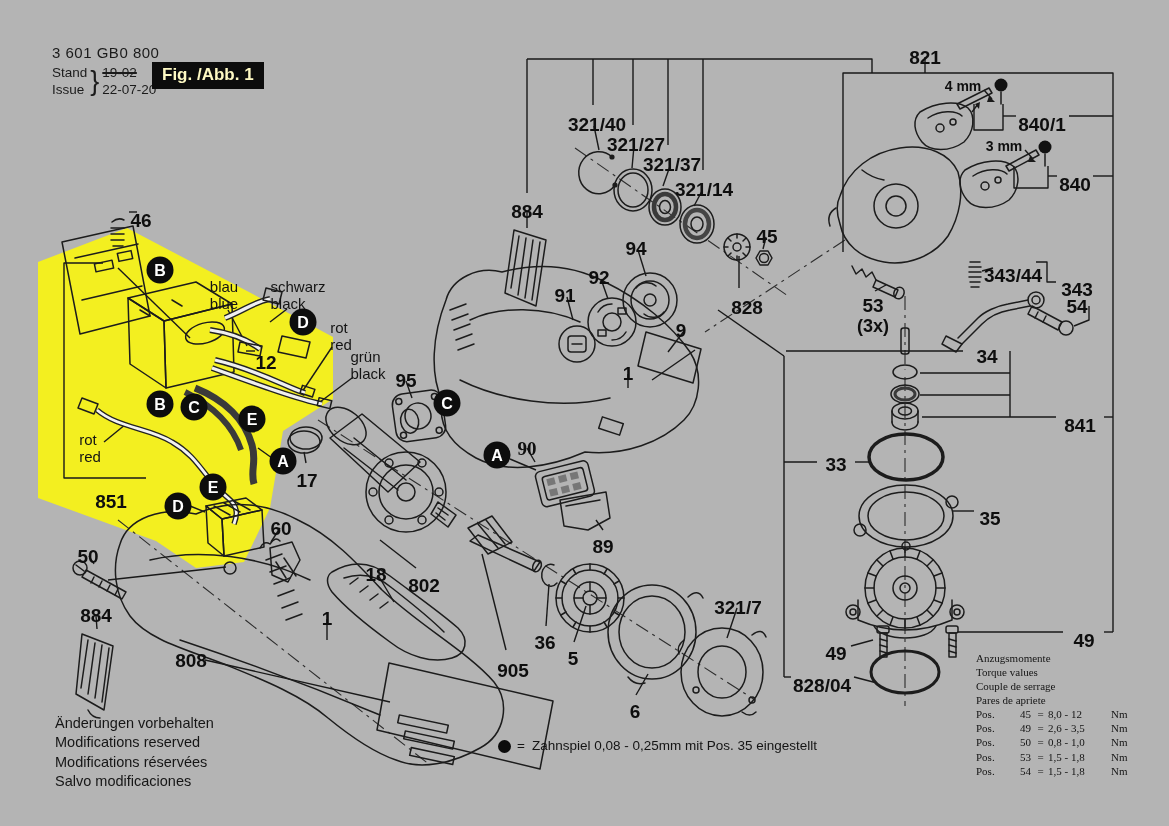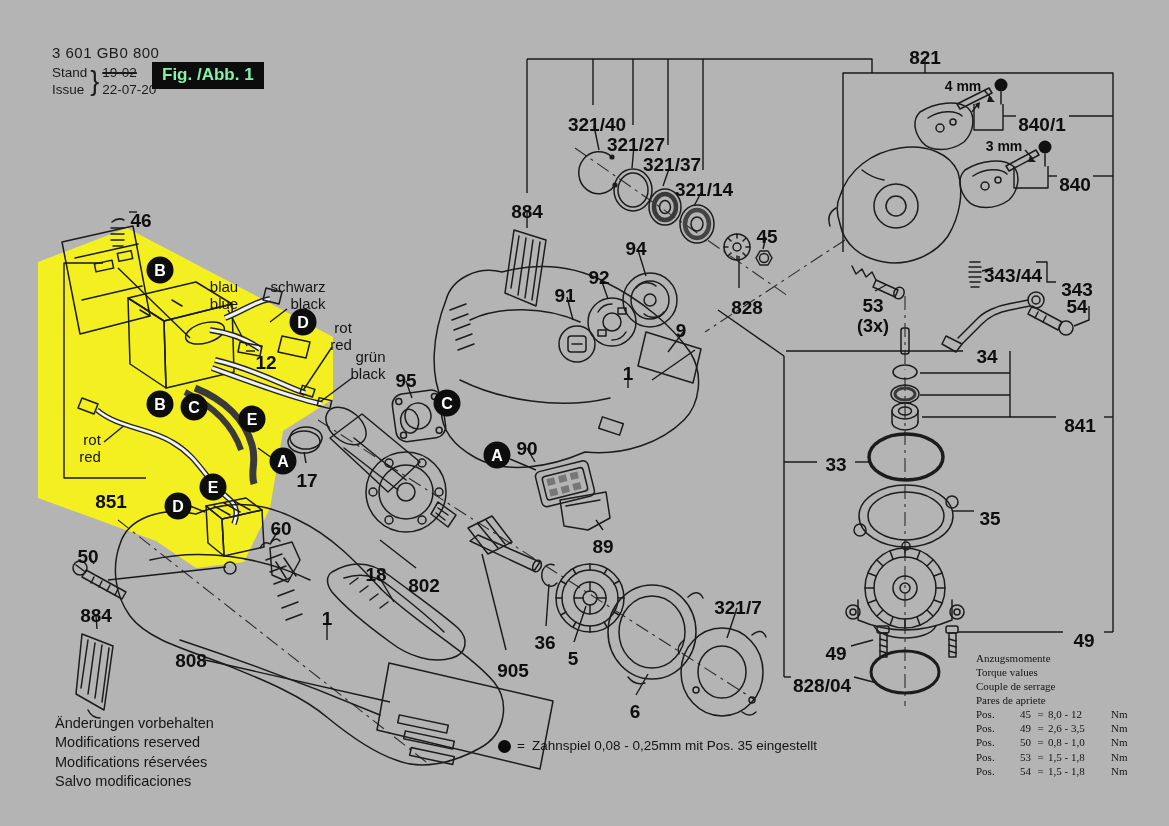--- a/index.html
+++ b/index.html
@@ -9,30 +9,30 @@
   .pt{stroke:#1c1c1c;stroke-width:1.5;fill:none;stroke-linejoin:round;stroke-linecap:round;}
   .ld{stroke:#191919;stroke-width:1.4;fill:none;stroke-linejoin:round;}
   .axis{stroke:#2d2d2d;stroke-width:1.1;stroke-dasharray:14 5 3 5;fill:none;}
   .callout{position:absolute;transform:translate(-50%,-50%);font-weight:bold;font-size:19px;
            line-height:1;white-space:nowrap;color:#0e0e0e;text-align:center;margin-top:8px;}
   .callout .sub{display:block;font-size:18px;margin-top:2px;}
   .letter-badge{position:absolute;transform:translate(-50%,-50%);width:27px;height:27px;
            border-radius:50%;background:#0d0d0d;color:#fff;font-weight:bold;font-size:16px;
            line-height:27px;text-align:center;}
   .wire-label{position:absolute;transform:translate(-50%,-50%);font-size:15px;line-height:1.12;
-           text-align:right;color:#141414;white-space:nowrap;}
+           text-align:left;color:#141414;white-space:nowrap;}
   .dim-label{position:absolute;transform:translate(-50%,-50%);font-weight:bold;font-size:14px;
            white-space:nowrap;color:#0e0e0e;}
   #header{position:absolute;left:52px;top:44px;font-size:15px;color:#1b1b1b;}
   #product-code{font-size:15px;letter-spacing:0.5px;}
   #rev-block{display:flex;align-items:center;margin-top:4px;font-size:13.5px;}
   #rev-block .col{display:flex;flex-direction:column;line-height:1.25;}
   #rev-brace{font-size:27px;font-weight:400;margin:0 3px;transform:scaleY(1.05);}
   .strike{text-decoration:line-through;text-decoration-thickness:2px;}
-  #fig-badge{position:absolute;left:152px;top:62px;background:#0c0c0c;color:#86efac;
+  #fig-badge{position:absolute;left:152px;top:62px;background:#0c0c0c;color:#fef9c3;
            font-weight:bold;font-size:17px;padding:3px 10px 4px;}
   #footer-left{position:absolute;left:55px;top:714px;font-size:14.5px;line-height:1.33;color:#161616;}
   #legend{position:absolute;left:498px;top:737px;display:flex;align-items:flex-start;font-size:13.5px;line-height:1.4;color:#141414;}
   #legend-dot{width:13px;height:13px;border-radius:50%;background:#0b0b0b;margin:3px 6px 0 0;flex:0 0 auto;}
   #legend-eq{margin-right:7px;margin-top:0;}
   #torque{position:absolute;left:976px;top:651px;font-size:11px;line-height:1.28;color:#141414;width:190px;font-family:Liberation Serif, serif;}
   #torque .trow{display:grid;grid-template-columns:33px 24px 15px 63px auto;}
   #torque .trow .num{text-align:right;padding-right:2px;}
   #torque .trow .eq{text-align:center;}
 </style>
@@ -652,21 +652,21 @@
     <div class="callout" style="left: 88px; top: 548px;">50</div>
     <div class="callout" style="left: 96px; top: 607px;">884</div>
     <div class="callout" style="left: 191px; top: 652px;">808</div>
     <div class="callout" style="left: 327px; top: 610px;">1</div>
     <div class="callout" style="left: 376px; top: 566px;">18</div>
     <div class="callout" style="left: 424px; top: 577px;">802</div>
     <div class="callout" style="left: 513px; top: 662px;">905</div>
     <div class="callout" style="left: 545px; top: 634px;">36</div>
     <div class="callout" style="left: 573px; top: 650px;">5</div>
     <div class="callout" style="left: 635px; top: 703px;">6</div>
-    <div class="callout" style="left: 527px; top: 440px;">90</div>
+    <div class="callout" style="left: 527px; top: 440px; font-family: Liberation Serif, serif;">90</div>
     <div class="callout" style="left: 603px; top: 538px;">89</div>
     <div class="callout" style="left: 738px; top: 599px;">321/7</div>
     <div class="letter-badge" style="left: 160px; top: 270px;">B</div>
     <div class="letter-badge" style="left: 303px; top: 322px;">D</div>
     <div class="letter-badge" style="left: 160px; top: 404px;">B</div>
     <div class="letter-badge" style="left: 194px; top: 407px;">C</div>
     <div class="letter-badge" style="left: 252px; top: 419px;">E</div>
     <div class="letter-badge" style="left: 283px; top: 461px;">A</div>
     <div class="letter-badge" style="left: 213px; top: 487px;">E</div>
     <div class="letter-badge" style="left: 178px; top: 506px;">D</div>

